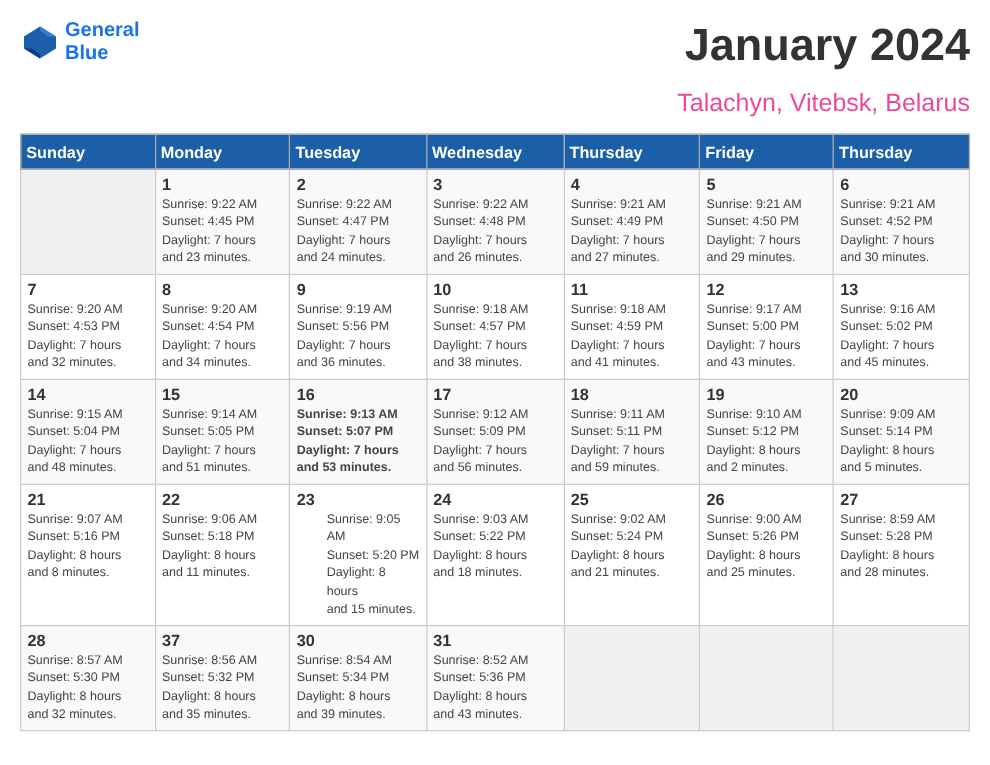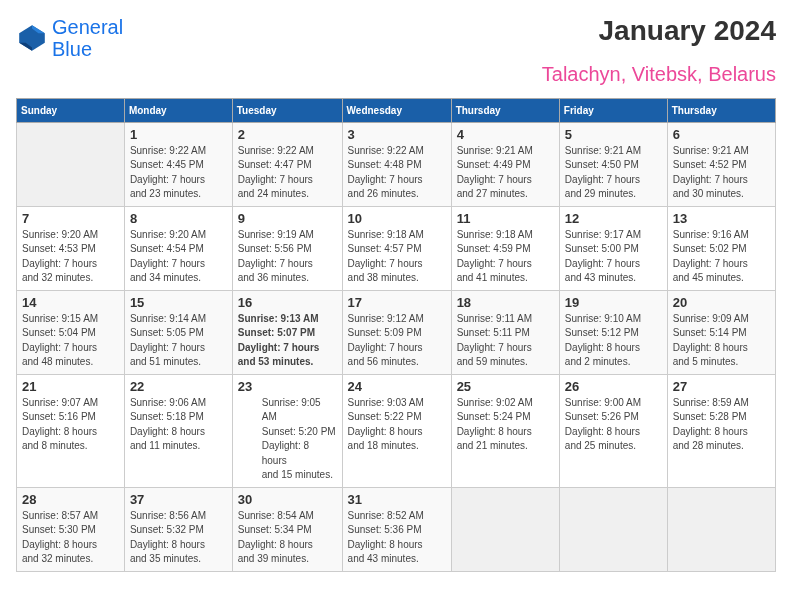--- a/index.html
+++ b/index.html
@@ -15,57 +15,57 @@
       justify-content: space-between;
       align-items: flex-start;
       margin-bottom: 12px;
     }
     .logo {
       display: flex;
       align-items: center;
       gap: 4px;
     }
     .logo-text {
-      font-size: 20px;
-      font-weight: normal;
+      font-size: 16px;
+      font-weight: bold;
       color: #333;
       line-height: 1.1;
     }
     .logo-text span {
       color: #1a73e8;
     }
     .logo-icon {
       width: 32px;
       height: 32px;
     }
     .title-block {
       text-align: right;
     }
     .month-title {
-      font-size: 28px;
+      font-size: 36px;
       font-weight: bold;
       color: #333;
       line-height: 1.1;
     }
     .subtitle {
       font-size: 20px;
       color: #ec4899;
       margin-top: 16px;
     }
     table {
       width: 100%;
       border-collapse: collapse;
       font-size: 11px;
     }
     thead tr th {
       background-color: #1a5fa8;
       color: #fff;
       padding: 6px 4px;
       text-align: left;
-      font-size: 10px;
+      font-size: 13px;
       font-weight: bold;
       border: 1px solid #aaa;
     }
     tbody tr td {
       vertical-align: top;
       border: 1px solid #ccc;
       padding: 4px 5px;
       width: 113px;
       min-height: 80px;
       background: #fff;

